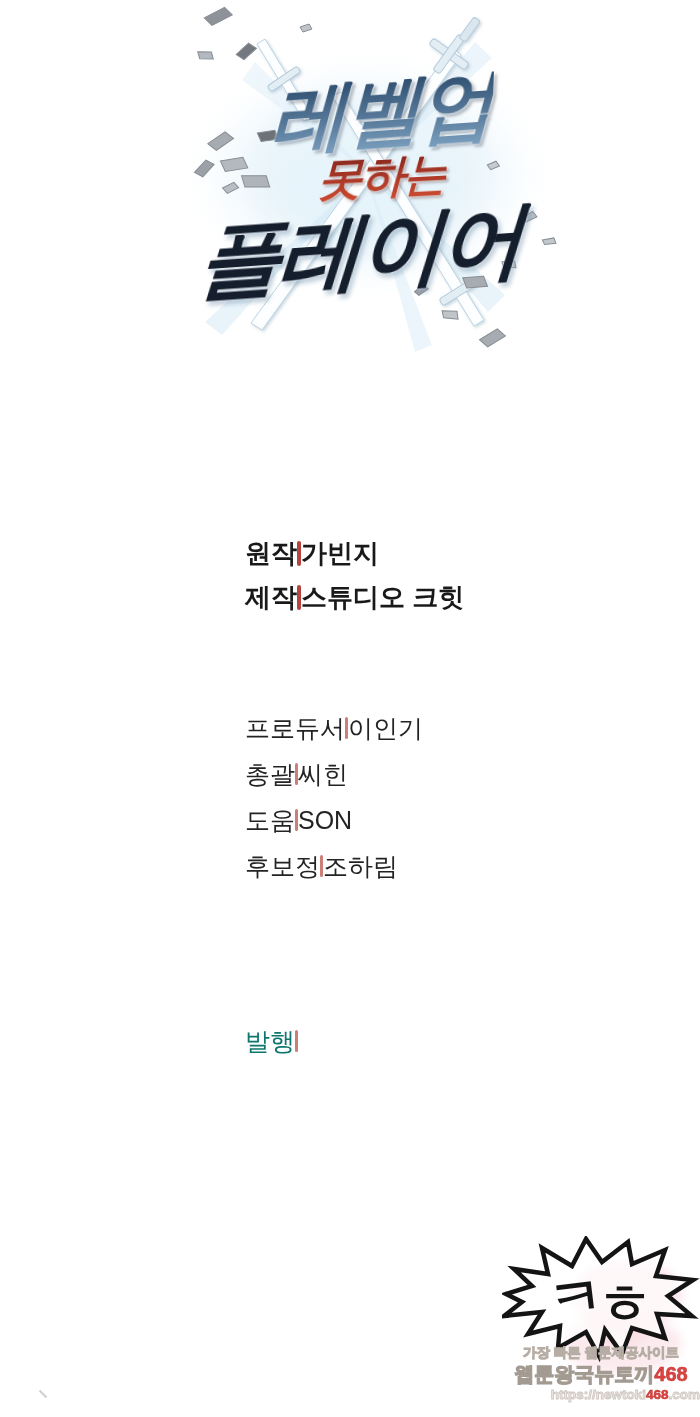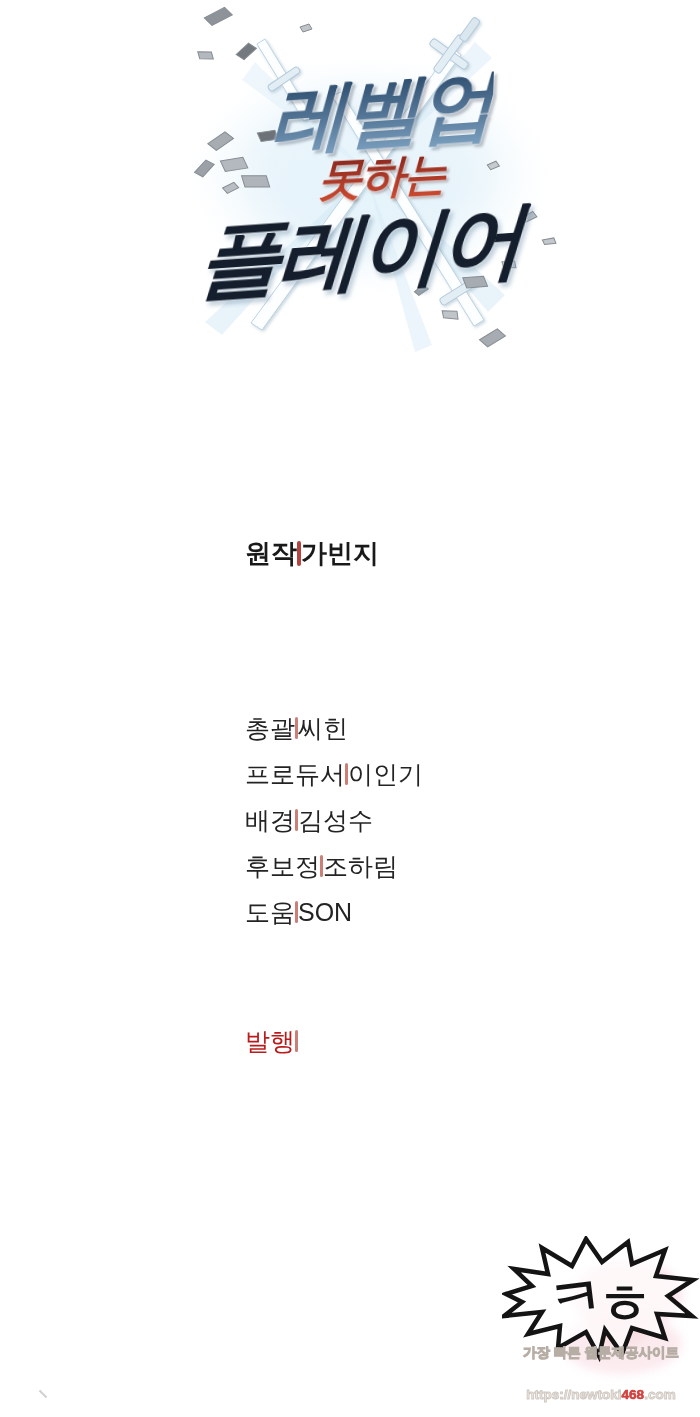--- a/index.html
+++ b/index.html
@@ -24,36 +24,36 @@
               margin-left:10px;font-size:84px;letter-spacing:-3px;
               filter:drop-shadow(0 0 1px rgba(255,255,255,.9)) drop-shadow(3px 4px 2px rgba(120,150,175,.45));}
 
   
   .credits{position:absolute;left:245px;}
   .credits-primary{top:531px;}
   .credits-primary .credit-row{height:44px;font-size:26px;font-weight:700;color:#191919;}
   .credits-staff{top:705px;}
   .credits-staff .credit-row{height:46px;font-size:25px;font-weight:400;color:#232323;}
   .credits-publisher{top:1018px;}
-  .credits-publisher .credit-row{height:46px;font-size:25px;font-weight:400;color:#b91c1c;}
+  .credits-publisher .credit-row{height:46px;font-size:25px;font-weight:400;color:#0f766e;}
   .credit-row{display:flex;align-items:center;white-space:nowrap;}
   .credit-divider{display:inline-block;width:4px;height:25px;border-radius:2px;background:#b5433e;}
   .credits-staff .credit-divider,.credits-publisher .credit-divider{width:3px;height:22px;}
 
   
   .watermark{position:absolute;left:502px;top:1234px;width:198px;height:183px;}
   .wm-char{position:absolute;border-radius:50%;filter:blur(5px);}
   .wm-char-hair{left:70px;top:26px;width:110px;height:70px;background:#f2b9c8;opacity:.38;}
   .wm-char-face{left:82px;top:55px;width:70px;height:58px;background:#fbe3e1;opacity:.55;}
   .wm-char-body{left:60px;top:80px;width:120px;height:60px;background:#f6ccd6;opacity:.4;}
   .wm-bubble{position:absolute;left:0;top:2px;}
   .wm-line{position:absolute;left:0;width:100%;text-align:center;white-space:nowrap;font-weight:700;}
   .wm-line1{top:110px;font-size:13.5px;color:#e3dcd5;-webkit-text-stroke:1px #b6ada4;letter-spacing:0;}
   .wm-line2{top:127px;font-size:20px;font-weight:800;color:#eee9e4;-webkit-text-stroke:1.2px #a39a91;letter-spacing:0;}
-  .wm-line3{top:153px;font-size:13.5px;color:#efe9e4;-webkit-text-stroke:.9px #cfc7c0;}
+  .wm-line3{top:153px;font-size:13.5px;color:#efe9e4;text-align:right;-webkit-text-stroke:.9px #cfc7c0;}
   .wm-num{-webkit-text-stroke:.6px #c33835;}
 
   .edge-artifact{position:absolute;left:38px;top:1393px;width:10px;height:2px;
                  background:#b7b7b7;opacity:.65;transform:rotate(45deg);}
 </style>
 </head>
 <body>
 
 <div class="page">
 
@@ -127,47 +127,47 @@
     <div class="logo-line logo-line2" style="background-image: linear-gradient(rgb(124, 32, 26), rgb(216, 81, 52));">못하는</div>
     <div class="logo-line logo-line3" style="color: rgb(21, 30, 45);">플레이어</div>
   </div>
 
   <div class="credits credits-primary">
       <div class="credit-row">
         <span>원작</span>
         <span class="credit-divider" style="background: rgb(181, 67, 62);"></span>
         <span>가빈지</span>
       </div>
+      <div class="credit-row">
+        <span>제작</span>
+        <span class="credit-divider" style="background: rgb(181, 67, 62);"></span>
+        <span>스튜디오 크힛</span>
+      </div>
     </div>
 
   <div class="credits credits-staff">
+      <div class="credit-row">
+        <span>프로듀서</span>
+        <span class="credit-divider" style="background: rgb(203, 127, 119);"></span>
+        <span>이인기</span>
+      </div>
       <div class="credit-row">
         <span>총괄</span>
         <span class="credit-divider" style="background: rgb(203, 127, 119);"></span>
         <span>씨힌</span>
       </div>
       <div class="credit-row">
-        <span>프로듀서</span>
+        <span>도움</span>
         <span class="credit-divider" style="background: rgb(203, 127, 119);"></span>
-        <span>이인기</span>
-      </div>
-      <div class="credit-row">
-        <span>배경</span>
-        <span class="credit-divider" style="background: rgb(203, 127, 119);"></span>
-        <span>김성수</span>
+        <span>SON</span>
       </div>
       <div class="credit-row">
         <span>후보정</span>
         <span class="credit-divider" style="background: rgb(203, 127, 119);"></span>
         <span>조하림</span>
-      </div>
-      <div class="credit-row">
-        <span>도움</span>
-        <span class="credit-divider" style="background: rgb(203, 127, 119);"></span>
-        <span>SON</span>
       </div>
     </div>
 
   <div class="credits credits-publisher">
       <div class="credit-row">
         <span>발행</span>
         <span class="credit-divider" style="background: rgb(200, 127, 118);"></span>
       </div>
     </div>
 
@@ -176,17 +176,18 @@
     <div class="wm-char wm-char-face"></div>
     <div class="wm-char wm-char-body"></div>
 
     <svg class="wm-bubble" width="198" height="126" viewBox="0 0 198 126">
       <polygon points="4,58 30,50 12,33 46,38 40,12 70,30 84,3 100,26 126,6 130,28 163,14 154,40 191,44 166,60 190,80 155,78 163,102 130,92 120,118 103,94 97,120 84,96 56,112 58,90 26,98 40,76 2,80 20,66" fill="rgba(255,255,255,0.72)" stroke="#141414" stroke-width="4.5" stroke-linejoin="miter"></polygon>
       <text x="48" y="82" font-size="54" font-weight="bold" fill="#141414" transform="rotate(-7 60 70)">ㅋ</text>
       <text x="96" y="86" font-size="54" font-weight="bold" fill="#141414">ㅎ</text>
     </svg>
 
     <div class="wm-line wm-line1">가장 빠른 웹툰제공사이트</div>
+    <div class="wm-line wm-line2"><span>웹툰왕국뉴토끼</span><span class="wm-num" style="color: rgb(221, 67, 64);">468</span></div>
     <div class="wm-line wm-line3"><span>https://newtoki</span><span class="wm-num" style="color: rgb(221, 67, 64);">468</span><span>.com</span></div>
   </div>
 
   <div class="edge-artifact"></div>
 </div>
 
 </body></html>

